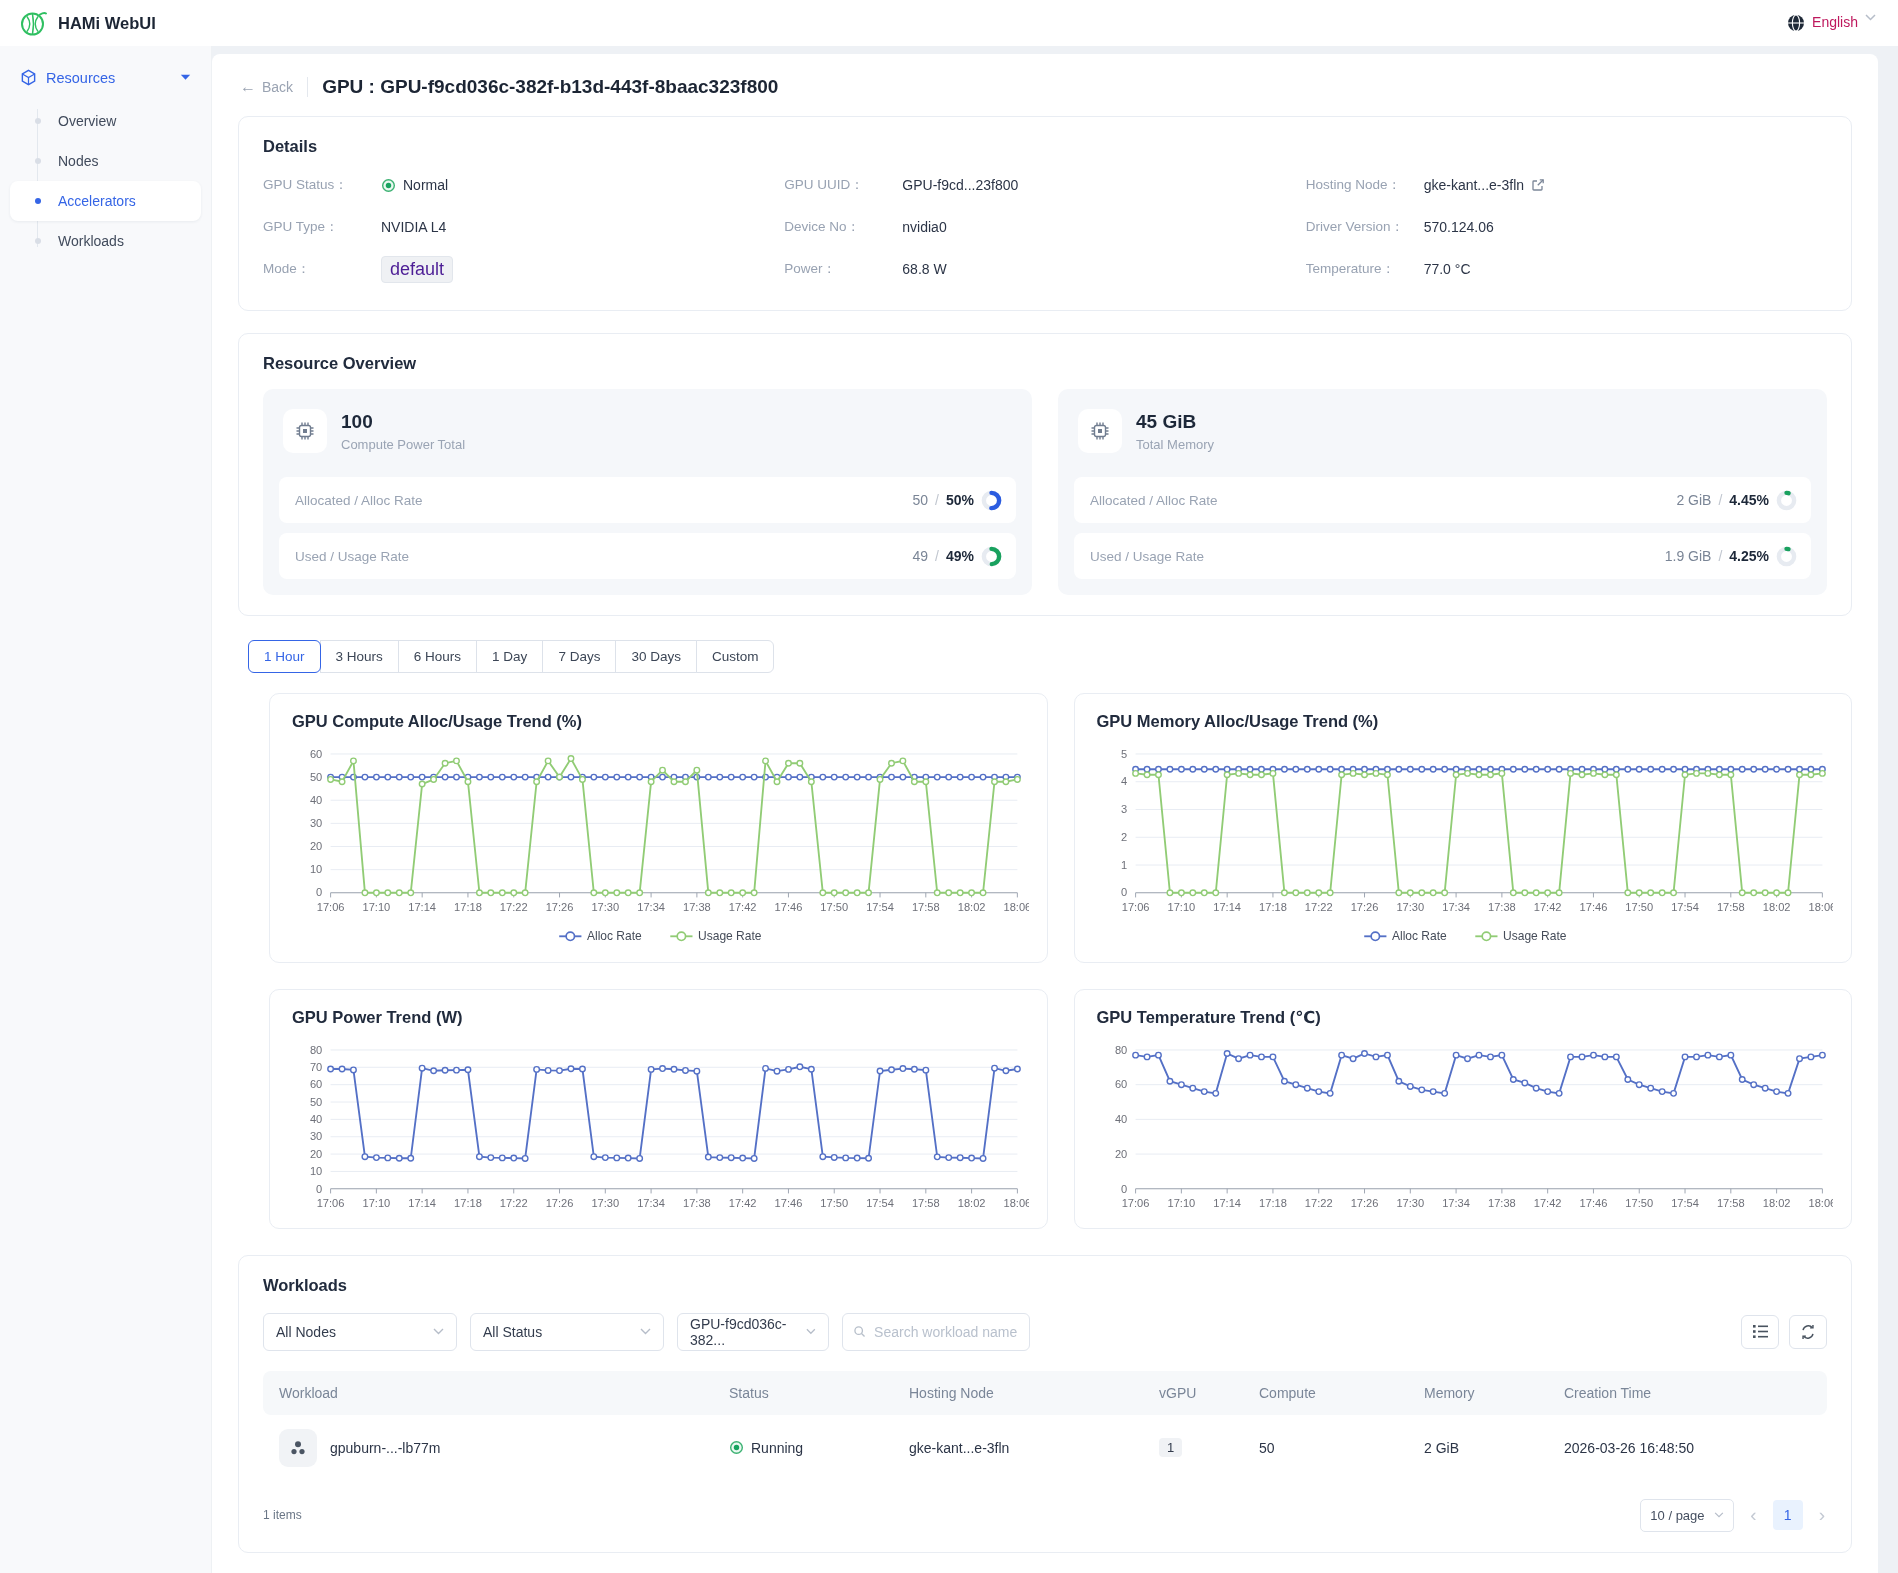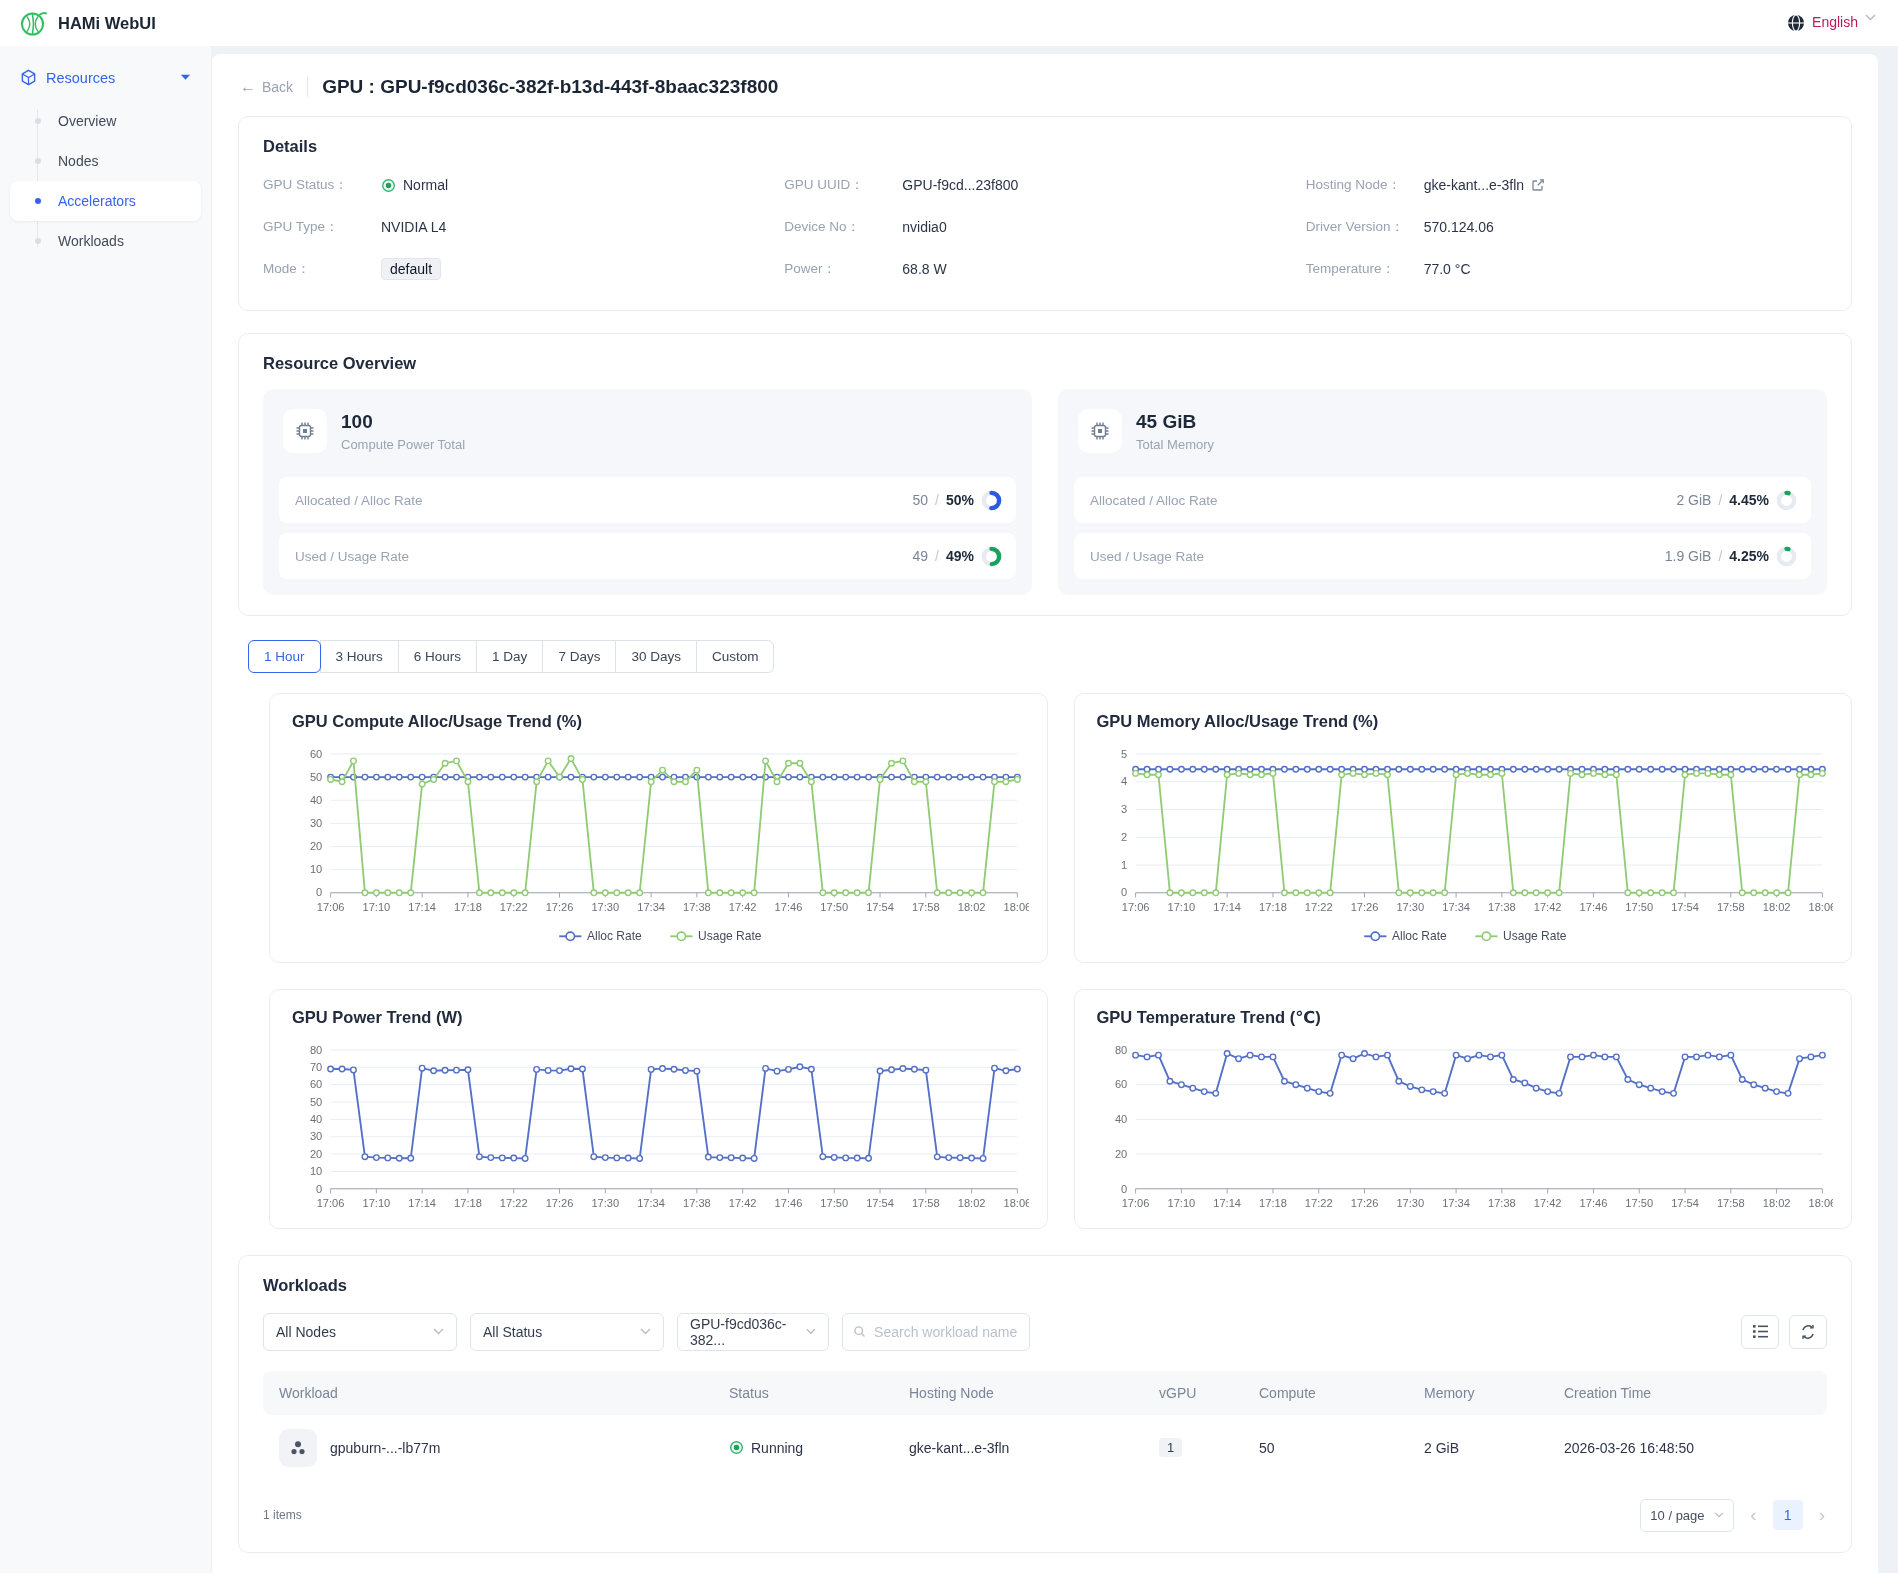--- a/index.html
+++ b/index.html
@@ -27,21 +27,21 @@
   .back .arr { font-size:16px; line-height:1; }
   .vdiv { width:1px; height:20px; background:#e4e8ee; }
   .page-title { font-size:19px; font-weight:600; color:#1c2534; }
   .card { border:1px solid #e9edf3; border-radius:10px; padding:20px 24px; background:#fff; }
   .card-title { font-size:16.5px; font-weight:600; color:#212b3d; }
   
   .fields { display:grid; grid-template-columns:1fr 1fr 1fr; margin-top:8px; }
   .field { display:flex; align-items:center; height:42px; }
   .field .lbl { width:118px; color:#98a2b2; font-size:13.5px; flex-shrink:0; }
   .field .val { color:#2c3547; font-size:14px; display:flex; align-items:center; gap:7px; font-weight:500;justify-content:flex-end; }
-  .tag { background:#eff1f4; border:1px solid #e2e6ec; border-radius:4px; padding:2px 8px; font-size:14px; color:#0f172a; font-weight:400; }
+  .tag { background:#eff1f4; border:1px solid #e2e6ec; border-radius:4px; padding:2px 8px; font-size:18px; color:#4c1d95; font-weight:400; }
   
   .ro-grid { display:grid; grid-template-columns:1fr 1fr; gap:26px; margin-top:16px; }
   .ro-card { background:#f5f7fa; border-radius:10px; padding:14px 16px 16px; }
   .ro-head { display:flex; align-items:center; gap:14px; padding:6px 4px 14px; }
   .ro-ico { width:44px; height:44px; background:#fff; border-radius:10px; display:flex; align-items:center; justify-content:center; }
   .ro-total { font-size:19px; font-weight:700; color:#1d2839; }
   .ro-sub { font-size:13px; color:#9aa4b4; margin-top:4px; }
   .ro-row { background:#fff; border-radius:8px; height:46px; display:flex; align-items:center; justify-content:space-between; padding:0 14px 0 16px; margin-top:10px; }
   .ro-row .lbl { color:#99a3b3; font-size:13.5px; }
   .ro-val { display:flex; align-items:center; gap:7px; font-size:14px; }

